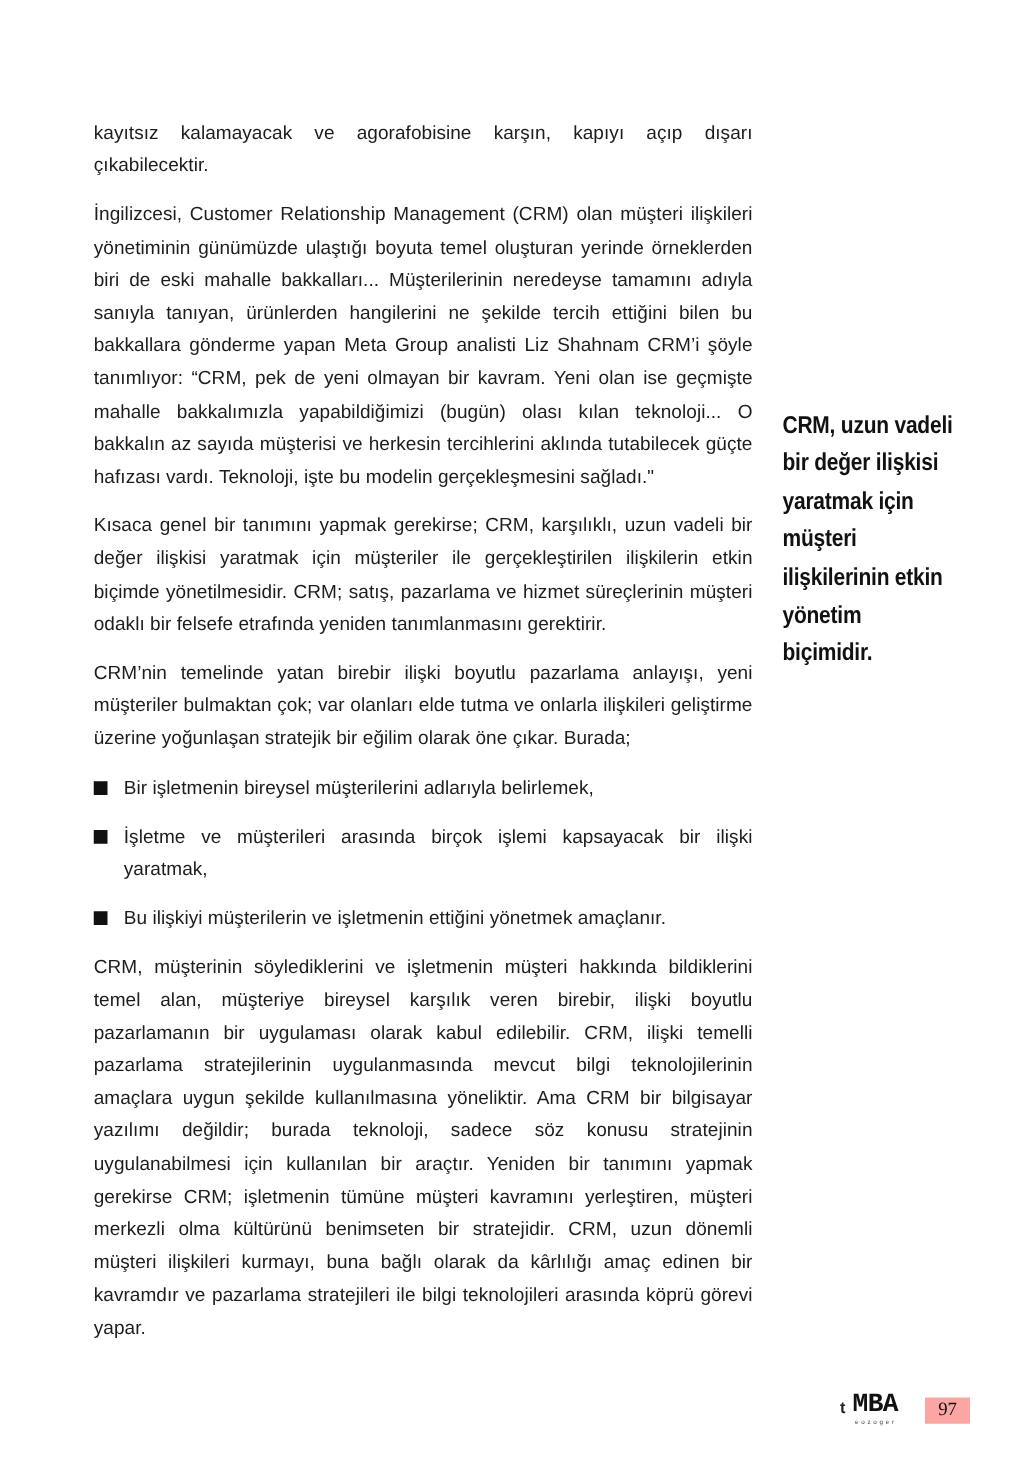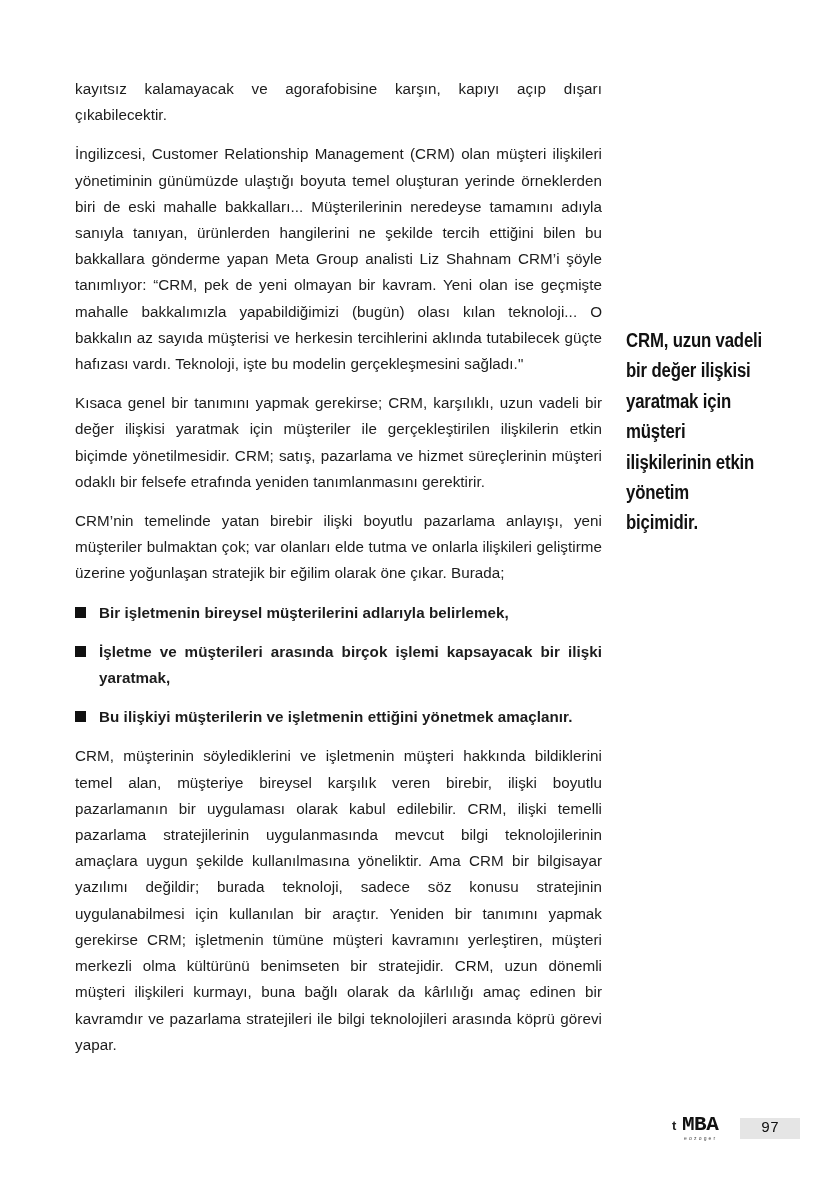--- a/index.html
+++ b/index.html
@@ -11,41 +11,40 @@
       width: 827px;
       height: 1178px;
       position: relative;
       overflow: hidden;
       font-family: "Liberation Sans", sans-serif;
       color: #1c1c1c;
     }
     .main-column {
       position: absolute;
       left: 75px;
-      top: 76px;
+      top: 94px;
       width: 527px;
       font-size: 15.2px;
       line-height: 26.2px;
       text-align: justify;
       letter-spacing: 0.05px;
     }
     .para {
       margin: 0 0 13px 0;
       hyphens: manual;
     }
     .bullet-list {
       list-style: none;
       margin: 0 0 13px 0;
       padding: 0;
     }
     .bullet-item {
       position: relative;
       padding-left: 24px;
       margin: 0 0 13px 0;
-      font-weight: bold;
     }
     .bullet-square {
       position: absolute;
       left: 0;
       top: 7px;
       width: 11px;
       height: 11px;
       background: #111111;
       display: inline-block;
     }
@@ -100,25 +99,25 @@
     .logo-sub {
       position: absolute;
       left: 12px;
       top: 21px;
       font-family: "Liberation Sans", sans-serif;
       font-size: 5px;
       letter-spacing: 2.2px;
       color: #444;
     }
     .page-number {
-      background: #e5e5e5;
+      background: #fca5a5;
       color: #111;
-      font-family: Liberation Mono, monospace;
+      font-family: Liberation Serif, serif;
       font-size: 15px;
-      width: 60px;
+      width: 36px;
       height: 21px;
       line-height: 21px;
       text-align: center;
     }
   </style>
 </head>
 <body>
 
 <div class="main-column">
   <p class="para">kayıtsız kalamayacak ve agorafobisine karşın, kapıyı açıp dışarı çıkabilecektir.</p>

